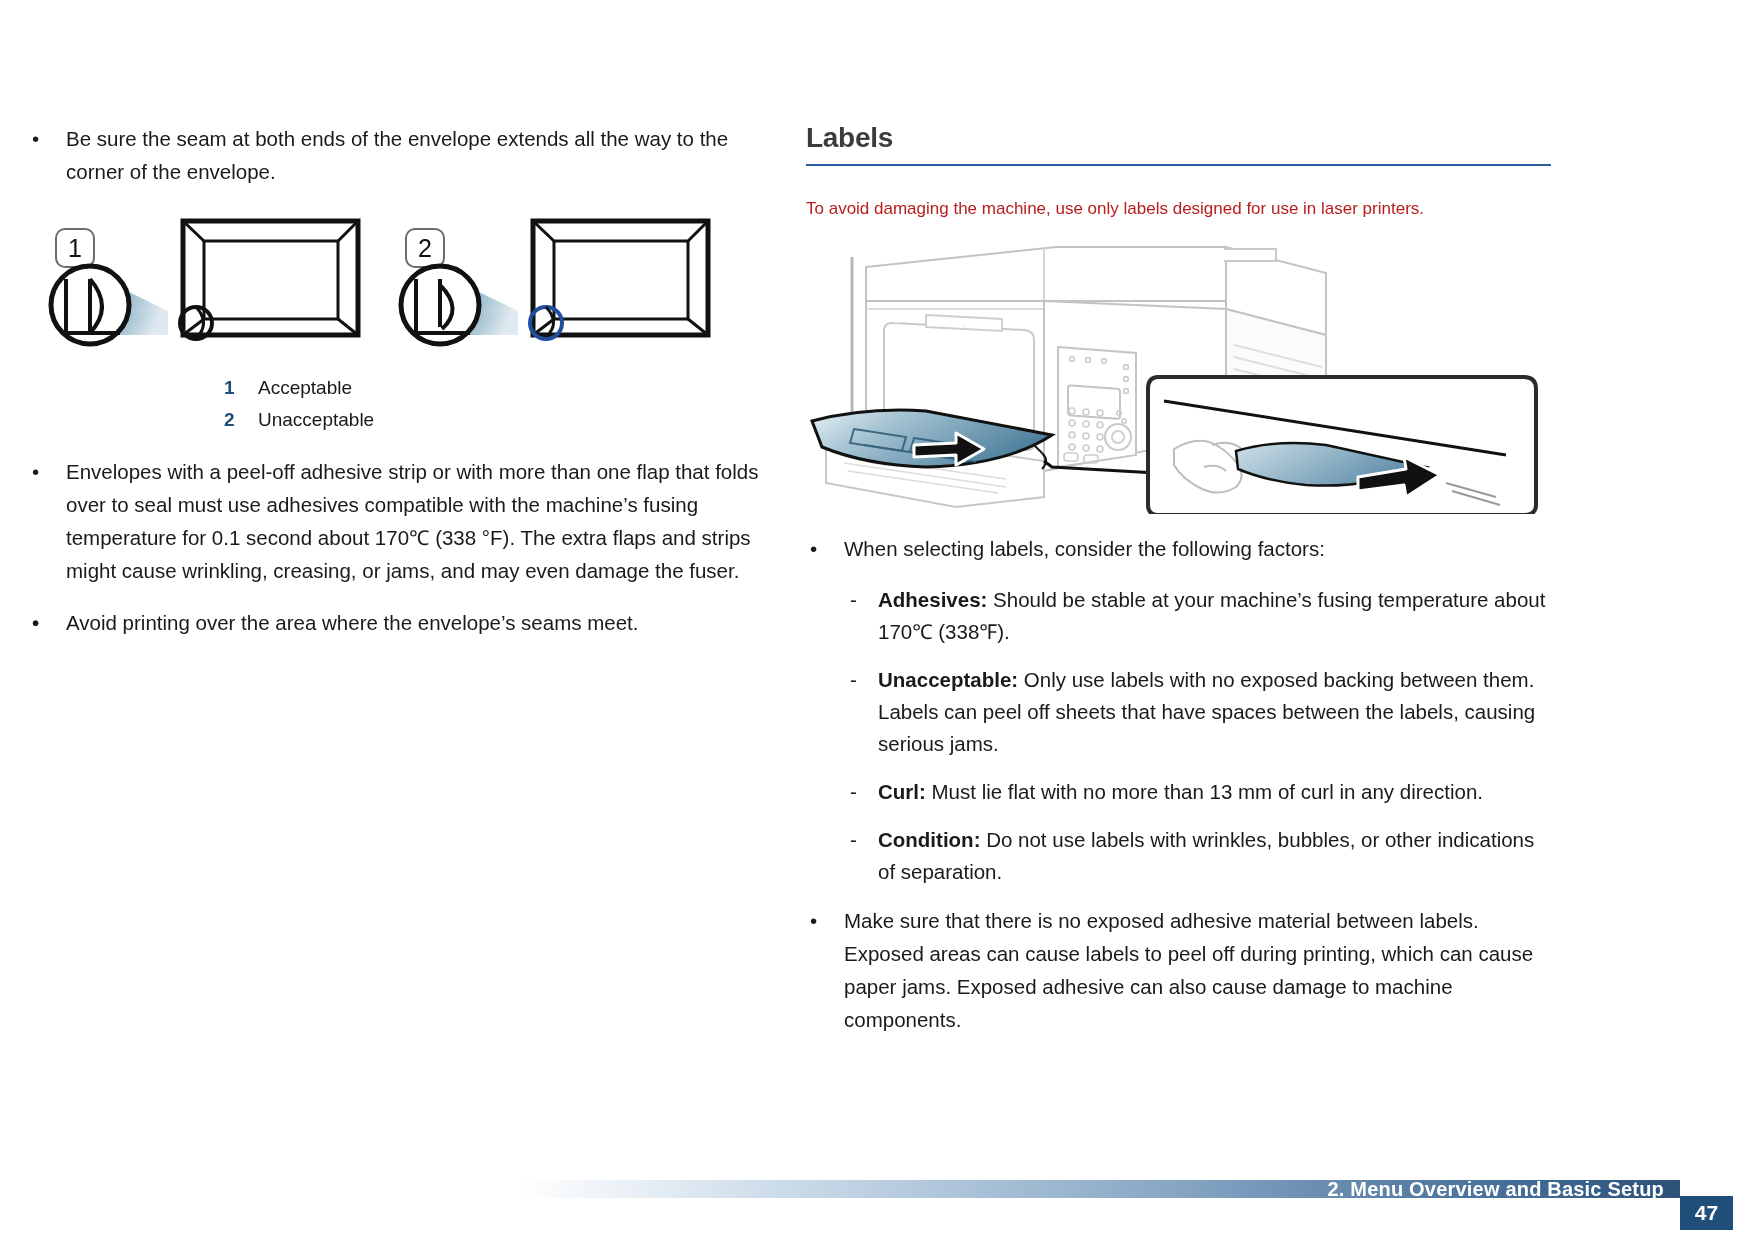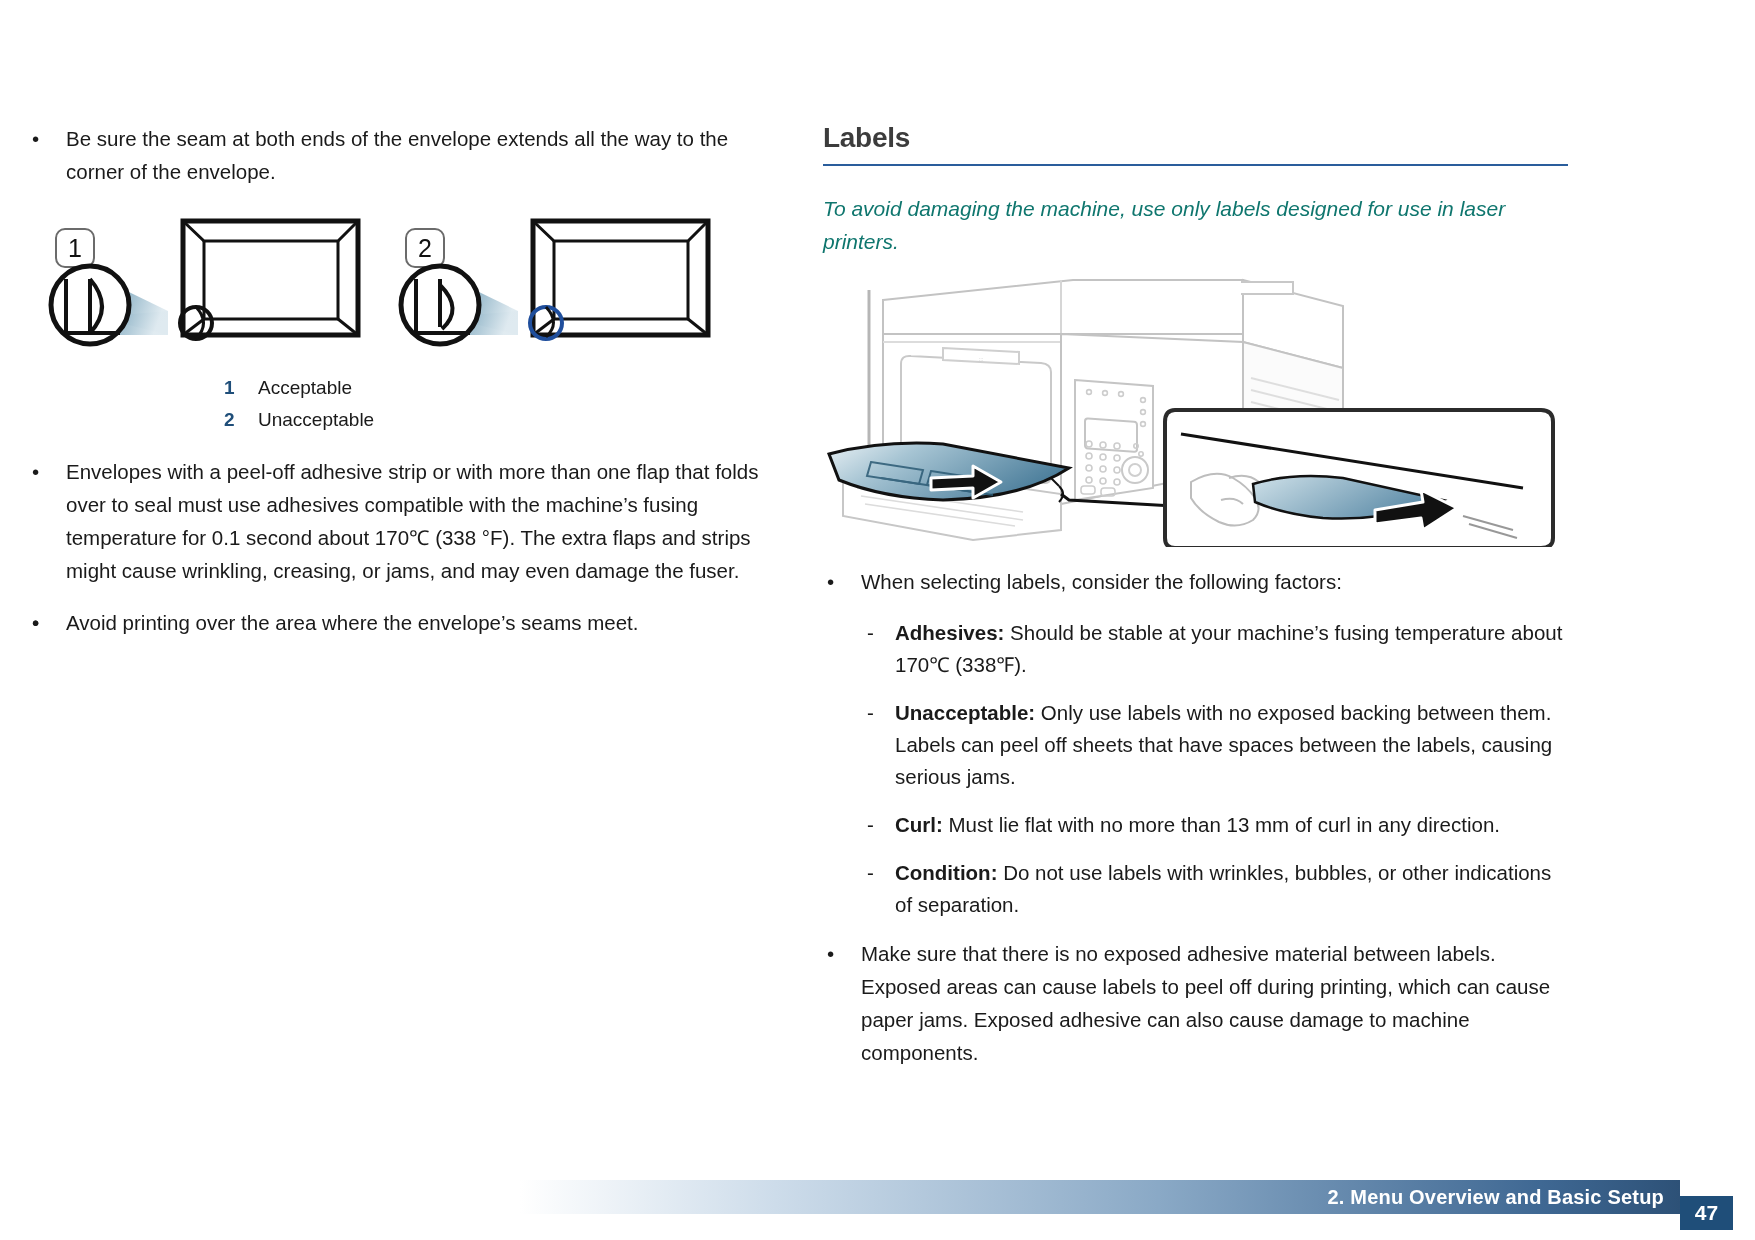--- a/index.html
+++ b/index.html
@@ -59,46 +59,44 @@
   
   .col-left {
     position: absolute;
     left: 28px; top: 122px;
     width: 740px;
   }
   .col-right {
     position: absolute;
     left: 806px; top: 122px;
     width: 745px;
-    margin-left: 17px;
   }
 
   
   .bullet-item {
     position: relative;
     padding-left: 38px;
     margin-bottom: 19px;
     font-size: 20.5px;
     line-height: 33px;
     color: #1a1a1a;
   }
   .bullet-item .bdot {
     position: absolute;
     left: 4px; top: 0px;
     font-size: 20.5px;
     line-height: 33px;
     color: #1a1a1a;
   }
 
   .plain-para {
-    font-size: 21px;
+    font-size: 17px;
     line-height: 33px;
-    color: #0f766e;
+    color: #b91c1c;
     margin-bottom: 14px;
-    font-style: italic;
   }
 
   
   .sec-head {
     font-size: 28px;
     font-weight: bold;
     color: #3c3c3c;
     letter-spacing: -0.3px;
     margin-bottom: 10px;
   }
@@ -169,21 +167,21 @@
   
   .page-footer {
     position: absolute;
     left: 0; bottom: 26px;
     width: 1755px;
     height: 34px;
   }
   .footer-bar {
     position: absolute;
     right: 75px; top: 0;
-    height: 34px;
+    height: 18px;
     min-width: 1160px;
     background: linear-gradient(to right, #ffffff 0%, #cddcea 22%, #8aa9c6 55%, #3f6893 88%, #2d5177 100%);
     display: flex;
     align-items: center;
     justify-content: flex-end;
     padding-right: 16px;
   }
   .footer-text {
     font-size: 20px;
     font-weight: bold;

